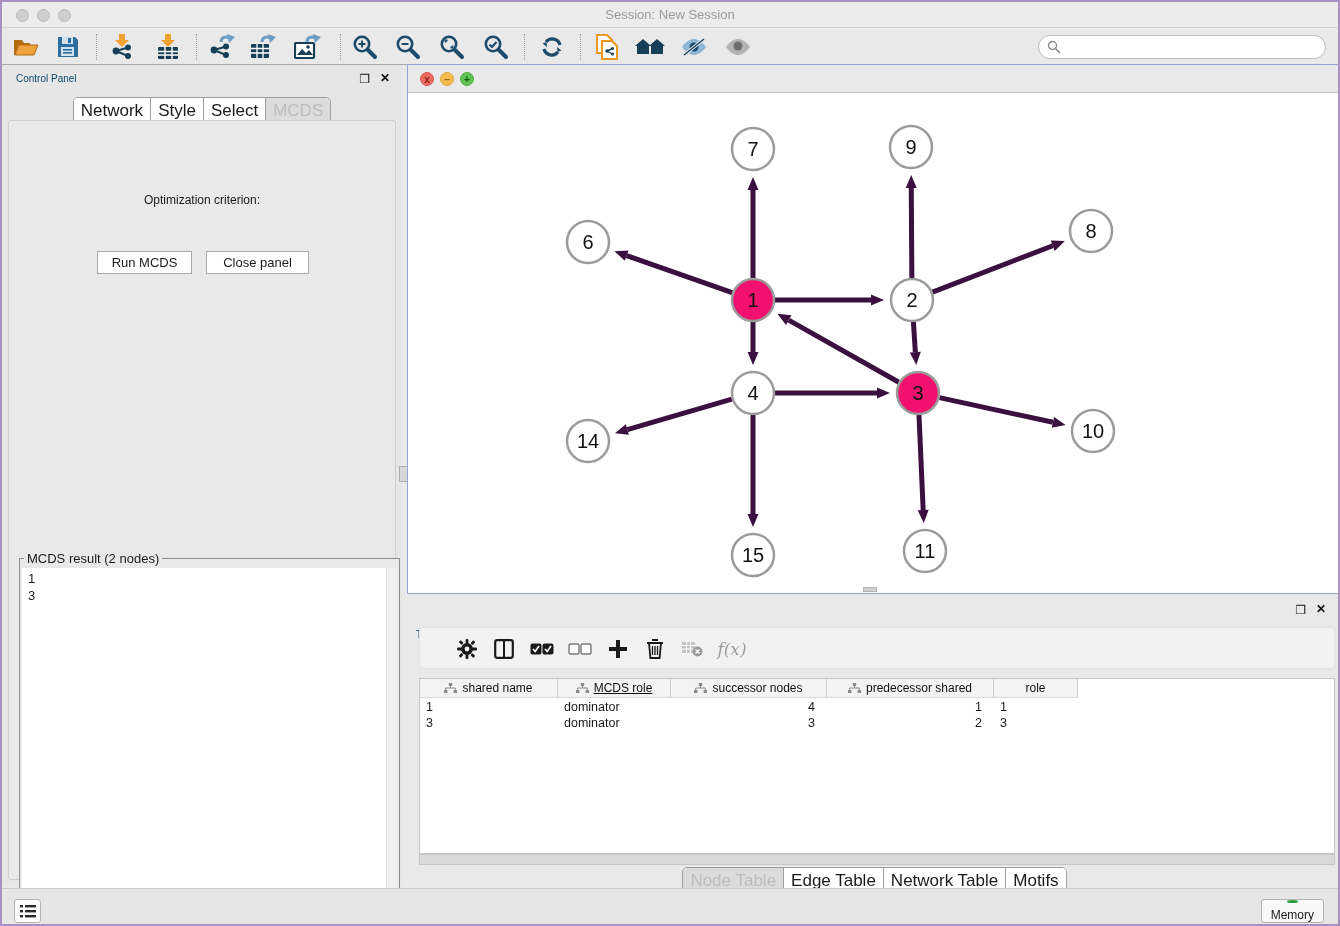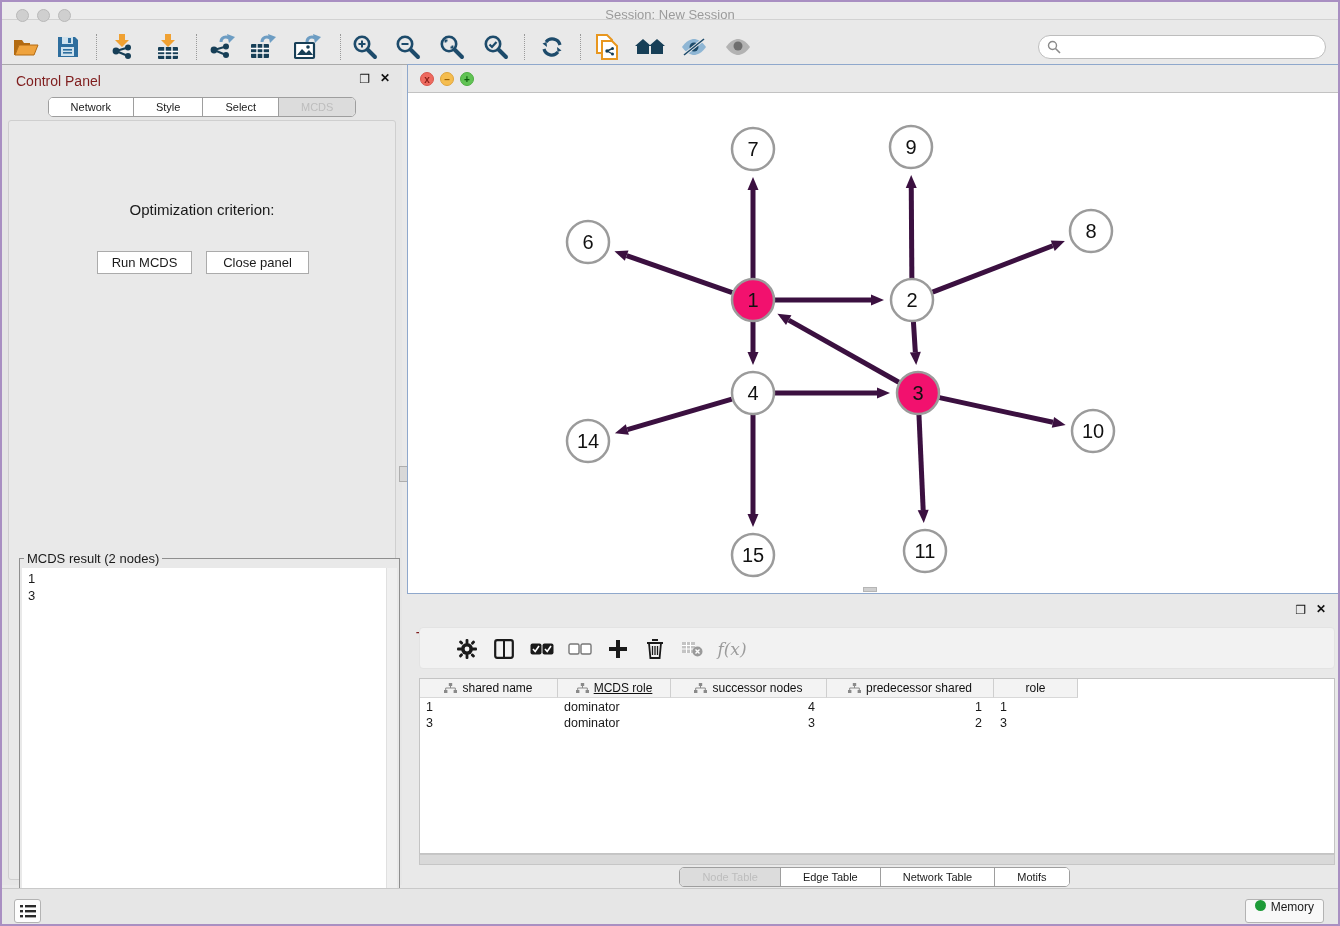--- a/index.html
+++ b/index.html
@@ -3,45 +3,45 @@
 <meta charset="utf-8">
 <style>
   html,body{margin:0;padding:0;background:#888;}
   *{box-sizing:border-box;}
   .app{
     position:relative;width:1340px;height:926px;
     background:#e9e9e9;border:2px solid #a98fc2;overflow:hidden;
     font-family:"Liberation Sans",sans-serif;color:#1a1a1a;
   }
   
-  .titlebar{position:absolute;left:0;top:0;width:100%;height:18px;background:#ececec;border-bottom:1px solid #d2d2d2;}
+  .titlebar{position:absolute;left:0;top:0;width:100%;height:26px;background:#ececec;border-bottom:1px solid #d2d2d2;}
   .titlebar .dot{position:absolute;top:7px;width:13px;height:13px;border-radius:50%;background:#cfcfcf;border:1px solid #b9b9b9;}
   .title-text{position:absolute;left:0;right:0;top:5px;text-align:center;font-size:13px;color:#9b9b9b;}
   
   .toolbar{position:absolute;left:0;top:27px;width:100%;height:36px;background:#e9e9e9;border-bottom:1px solid #aaa;}
   .tbtn{position:absolute;top:3px;width:32px;height:30px;display:flex;align-items:center;justify-content:center;cursor:default;}
   .tsep{position:absolute;top:5px;height:26px;width:0;border-left:1px dotted #9a9a9a;}
   .searchbox{position:absolute;right:12px;top:6px;width:288px;height:24px;background:#fff;border:1px solid #bdbdbd;border-radius:12px;display:flex;align-items:center;padding-left:8px;}
   .searchbox input{border:none;outline:none;flex:1;font-size:12px;background:transparent;font-family:"Liberation Sans",sans-serif;}
   
-  .panel-title{font-size:14px;color:#7f1d1d;}
+  .panel-title{font-size:10px;color:#0c4a6e;}
   .wbtn{font-size:12px;color:#111;line-height:12px;}
   .seg{display:inline-flex;border:1px solid #9e9e9e;border-radius:5px;overflow:hidden;background:#fff;}
-  .seg-cell{padding:3px 22px;font-size:11px;border-left:1px solid #9e9e9e;background:#fff;white-space:nowrap;}
+  .seg-cell{padding:3px 7px;font-size:17px;border-left:1px solid #9e9e9e;background:#fff;white-space:nowrap;}
   .seg-cell:first-child{border-left:none;}
   .seg-active{background:#dcdcdc;color:#bdbdbd;}
   
   .control-panel{position:absolute;left:0;top:63px;width:400px;height:820px;background:#e6e6e6;}
   .cp-head{position:absolute;left:0;top:0;width:100%;height:30px;}
   .cp-title{position:absolute;left:14px;top:8px;}
   .cp-float{position:absolute;right:32px;top:8px;}
   .cp-close{position:absolute;right:12px;top:7px;font-weight:bold;}
   .cp-tabs{position:absolute;left:0;top:32px;width:100%;text-align:center;}
   .cp-body{position:absolute;left:6px;top:55px;width:388px;height:760px;background:#e9e9e9;border:1px solid #cfcfcf;border-radius:3px;}
-  .opt-label{position:absolute;left:0;top:80px;width:100%;text-align:center;font-size:15px;}
+  .opt-label{position:absolute;left:0;top:72px;width:100%;text-align:center;font-size:12px;}
   .dropdown{position:absolute;left:44px;top:96px;width:309px;height:23px;background:#fff;border:1px solid #ababab;border-radius:4px;display:flex;align-items:center;padding:0 8px;font-size:13px;}
   .dd-stepper{margin-left:auto;}
   .btn{position:absolute;top:130px;height:23px;background:#fff;border:1px solid #ababab;border-radius:0;font-size:13px;display:flex;align-items:center;justify-content:center;}
   .result-fs{position:absolute;left:10px;top:430px;width:381px;height:380px;border:1px solid #8f8f8f;margin:0;padding:0;background:#e9e9e9;}
   .result-fs legend{font-size:13px;padding:0 3px;margin-left:4px;}
   .result-area{position:absolute;left:2px;top:2px;right:2px;bottom:2px;background:#fff;font-size:13px;line-height:17px;padding:2px 0 0 6px;overflow:hidden;}
   .result-scroll{position:absolute;right:2px;top:2px;bottom:2px;width:11px;background:#f0f0f0;border-left:1px solid #e0e0e0;}
   
   .network-panel{position:absolute;left:405px;top:62px;width:933px;height:530px;background:#fff;border:1px solid #8fa8cc;}
   .net-titlebar{position:absolute;left:0;top:0;width:100%;height:28px;background:#e9e9e9;border-bottom:1px solid #c2c2c2;}
@@ -64,21 +64,21 @@
   .tbl{position:absolute;left:12px;top:80px;width:916px;height:176px;background:#fff;border:1px solid #c4c4c4;overflow:hidden;}
   .tbl-header{position:absolute;left:0;top:0;height:19px;display:flex;}
   .th{height:19px;background:#f3f3f3;border-right:1px solid #cfcfcf;border-bottom:1px solid #d8d8d8;display:flex;align-items:center;justify-content:center;font-size:12px;gap:5px;color:#111;}
   .tbl-row{position:absolute;left:0;display:flex;height:16px;font-size:12.5px;}
   .td{height:16px;display:flex;align-items:center;}
   .gray-strip{position:absolute;left:12px;top:256px;width:916px;height:11px;background:#d9d9d9;border:1px solid #c6c6c6;}
   .tp-tabs{position:absolute;left:0;top:269px;width:100%;text-align:center;}
   
   .statusbar{position:absolute;left:0;top:886px;width:100%;height:40px;background:#e6e6e6;border-top:1px solid #c9c9c9;}
   .sb-left-btn{position:absolute;left:12px;top:10px;width:27px;height:24px;background:#fdfdfd;border:1px solid #b3b3b3;border-radius:3px;display:flex;align-items:center;justify-content:center;}
-  .memory-btn{position:absolute;right:14px;top:10px;height:24px;background:#f8f8f8;border:1px solid #b3b3b3;border-radius:3px;display:flex;gap:5px;padding:0 9px;font-size:12px;}
+  .memory-btn{position:absolute;right:14px;top:10px;height:24px;background:#f8f8f8;border:1px solid #b3b3b3;border-radius:3px;display:flex;align-items:center;gap:5px;padding:0 9px;font-size:12px;flex-direction:column;}
   .mem-dot{width:11px;height:11px;border-radius:50%;background:#1e9b38;}
   svg{display:block;}
 </style>
 </head>
 <body>
 
 <div class="app">
 
   <div class="titlebar">
     <span class="dot" style="left:14px"></span>

